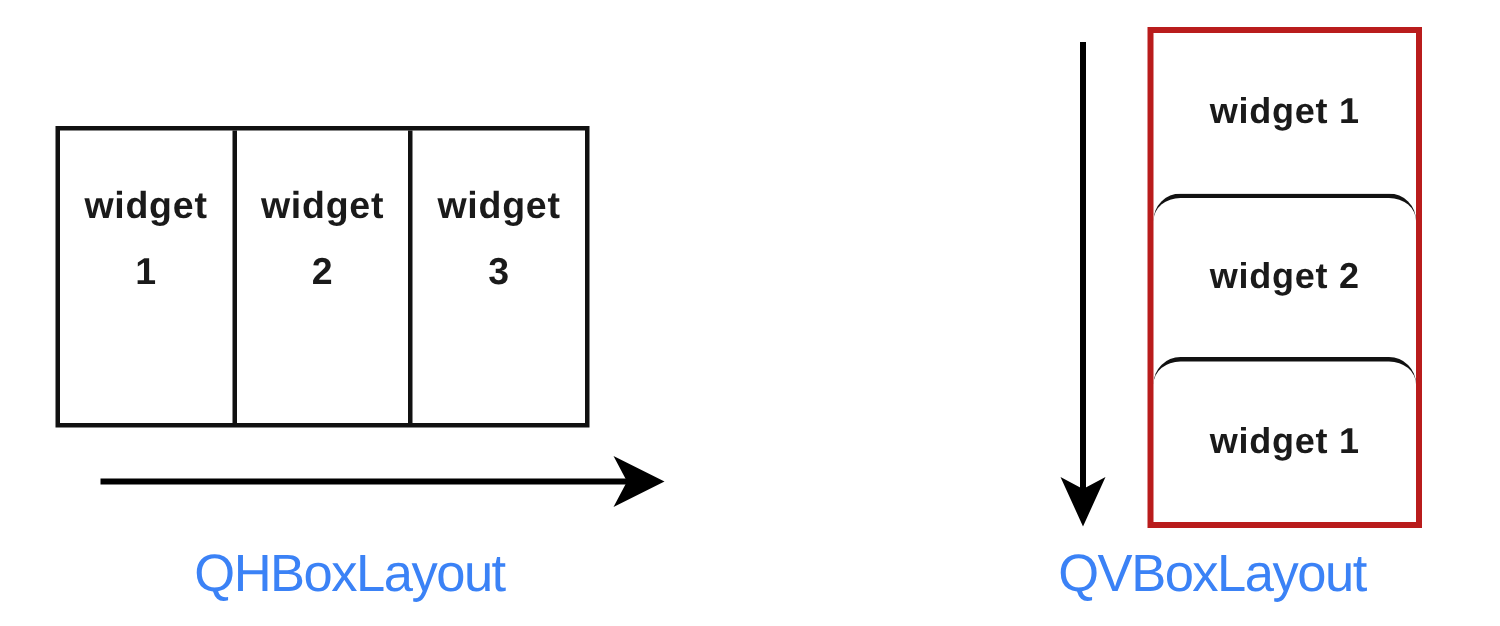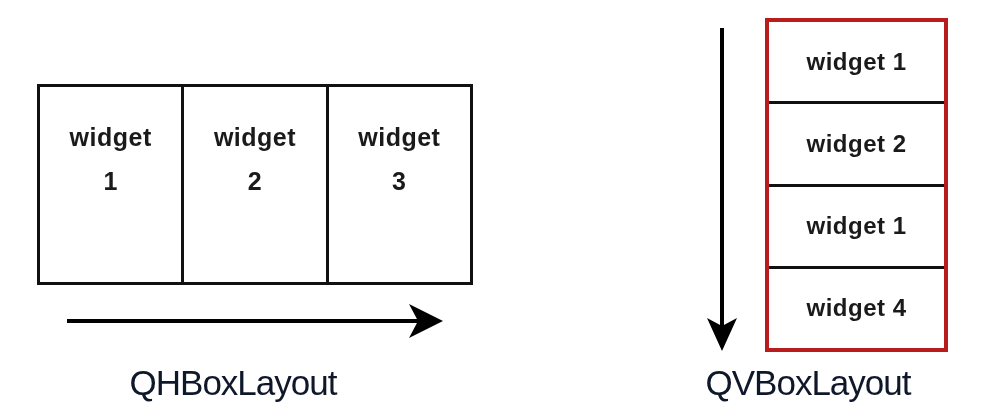--- a/index.html
+++ b/index.html
@@ -15,21 +15,21 @@
     overflow: hidden;
     font-family: "Liberation Sans", sans-serif;
     color: #1a1a1a;
   }
 
   
   .hbox {
     position: absolute;
     left: 37px;
     top: 84px;
-    width: 436px;
+    width: 356px;
     height: 201px;
     border: 3px solid #111111;
     box-sizing: border-box;
     display: flex;
     background: #ffffff;
   }
   .hcell {
     flex: 1 1 0;
     display: flex;
     flex-direction: column;
@@ -62,38 +62,39 @@
     flex: 1 1 0;
     display: flex;
     align-items: center;
     justify-content: center;
     font-size: 24px;
     font-weight: 700;
     letter-spacing: 0.5px;
   }
   .vcell + .vcell {
     border-top: 3px solid #111111;
+    border-radius: 18px;
   }
 
   
   .arrow-svg {
     position: absolute;
     left: 0;
     top: 0;
     width: 1000px;
     height: 417px;
     pointer-events: none;
   }
 
   
   .fig-label {
     position: absolute;
     font-size: 35px;
     font-weight: 500;
-    color: #0f172a;
+    color: #3b82f6;
     letter-spacing: -1px;
     white-space: nowrap;
     transform: translateX(-50%);
   }
   .fig-label.hbox-label { left: 233px; top: 363px; }
   .fig-label.vbox-label { left: 808px; top: 363px; }
 </style>
 </head>
 <body>
 
@@ -119,23 +120,20 @@
   <div class="vbox">
     <div class="vcell">
       <span>widget 1</span>
     </div>
     <div class="vcell">
       <span>widget 2</span>
     </div>
     <div class="vcell">
       <span>widget 1</span>
     </div>
-    <div class="vcell">
-      <span>widget 4</span>
-    </div>
   </div>
 
   <div class="fig-label vbox-label">QVBoxLayout</div>
 
   <svg class="arrow-svg" viewBox="0 0 1000 417" xmlns="http://www.w3.org/2000/svg">
 
     <g>
       <line x1="67" y1="321" x2="422" y2="321" stroke="#000000" stroke-width="4"></line>
       <polygon points="443,321 409,304 418,321 409,338" fill="#000000"></polygon>
     </g>

